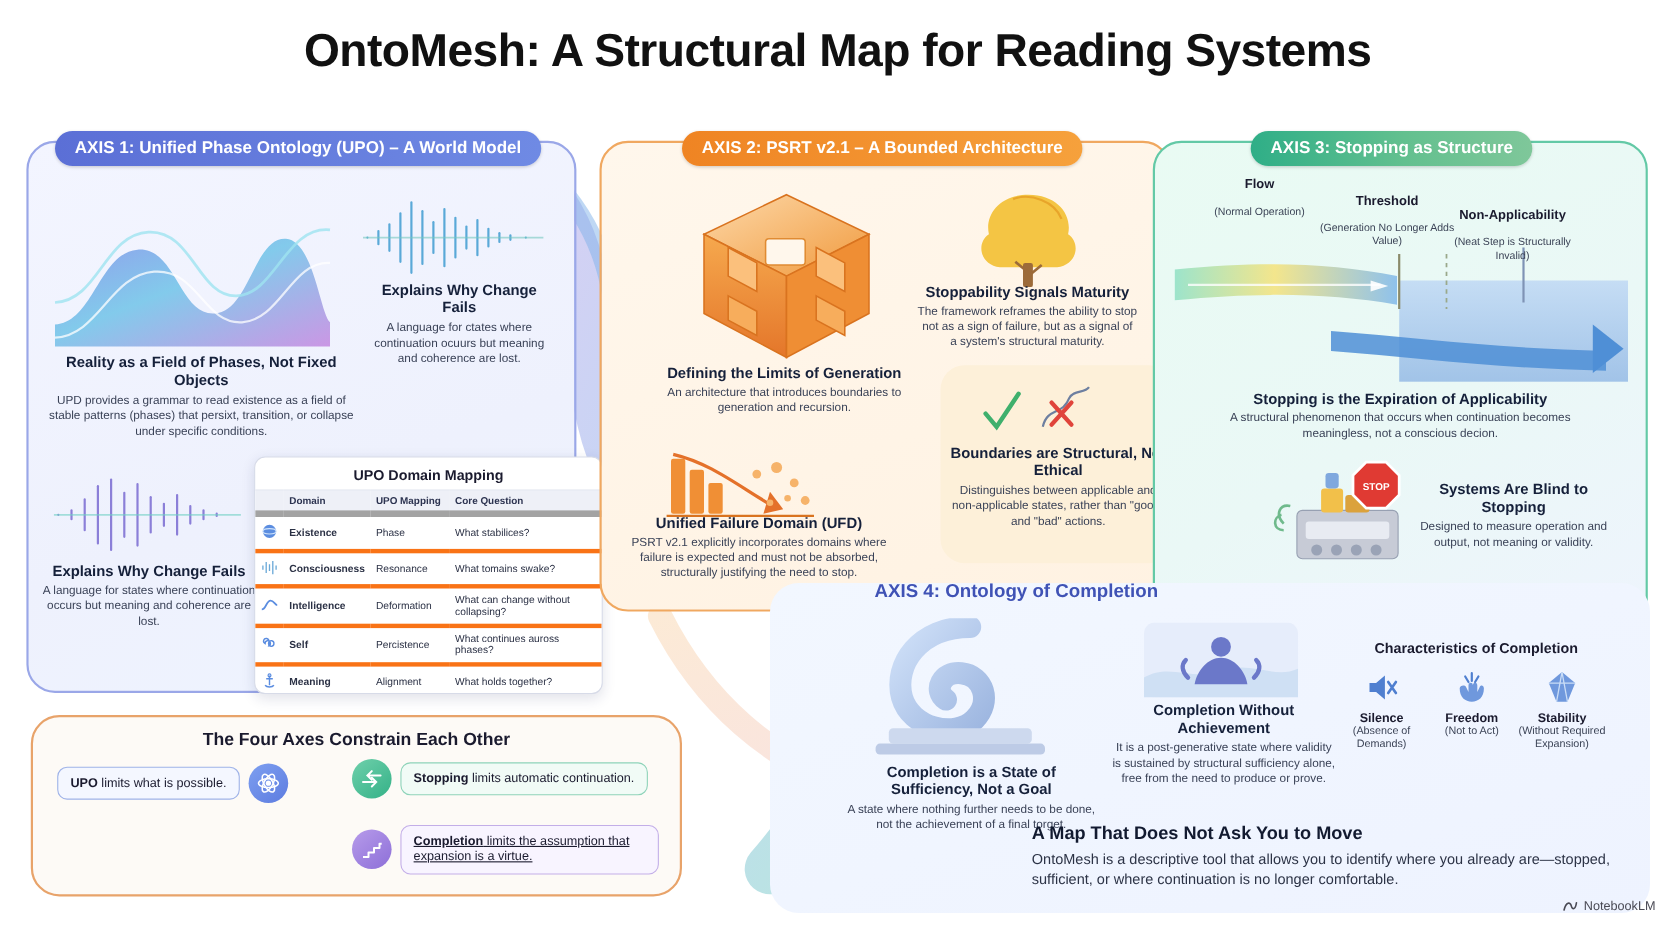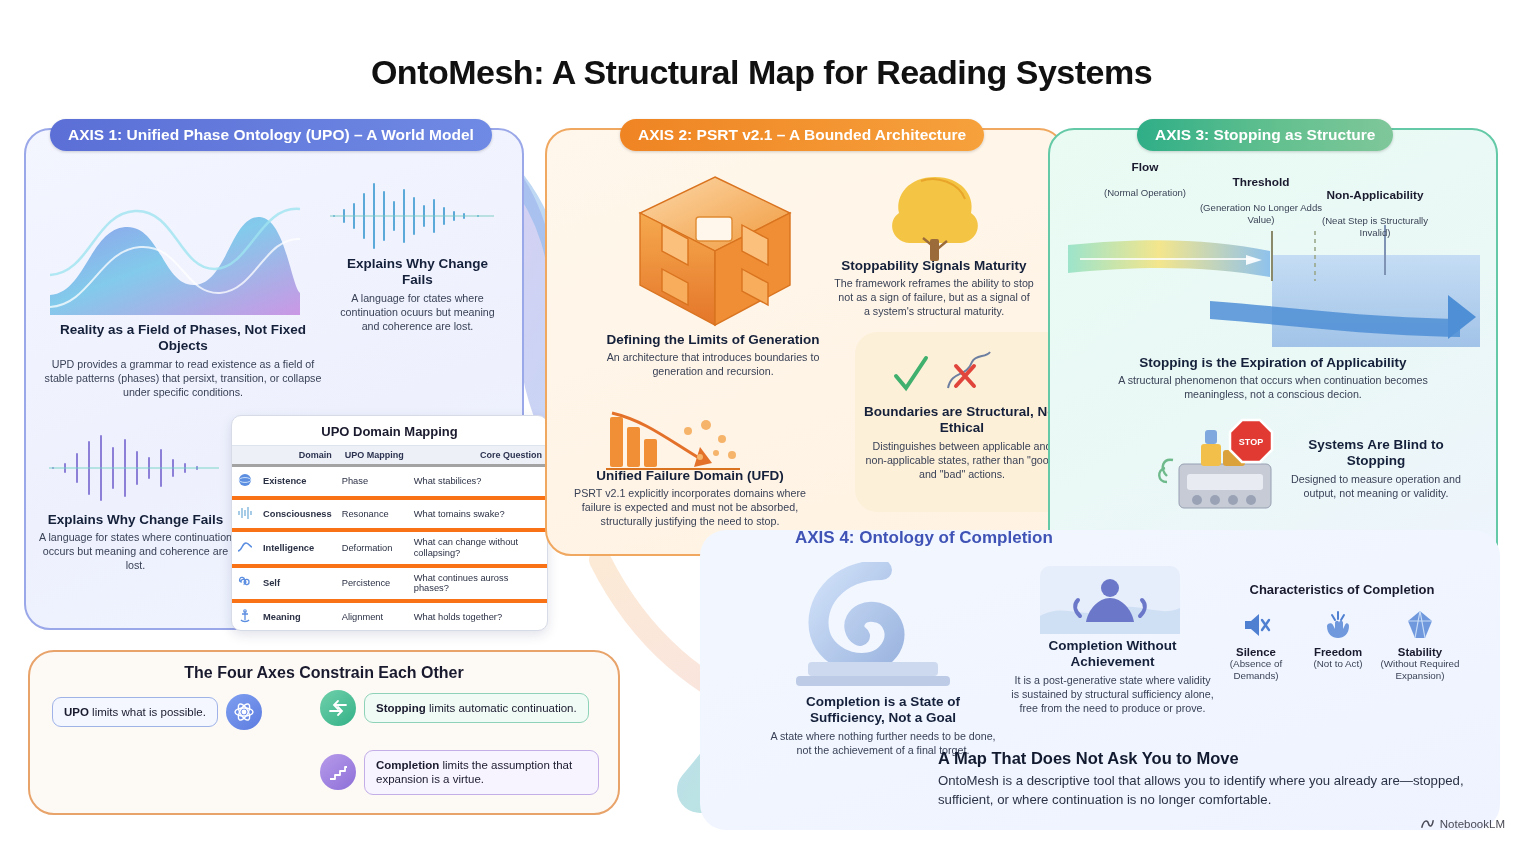--- a/index.html
+++ b/index.html
@@ -11,23 +11,22 @@
     color:#1a1a2e;
     overflow:hidden;
     position:relative;
   }
   #root { position:relative; width:1523px; height:841px; }
 
   
   .title {
     position:absolute; top:22px; left:0; width:100%;
     text-align:center;
-    font-size:34px; font-weight:bold; letter-spacing:-0.5px;
+    font-size:42px; font-weight:bold; letter-spacing:-0.5px;
     color:#111;
-    margin-top:31px;
   }
 
   
   .ribbons { position:absolute; inset:0; pointer-events:none; }
 
   
   .panel { position:absolute; border-radius:26px; }
   .panel-hdr {
     position:absolute; border-radius:16px;
     color:#fff; font-weight:bold; font-size:15.5px;
@@ -73,21 +72,21 @@
   #upo-table {
     position:absolute; left:231px; top:415px; width:317px; height:216px;
     background:#ffffff; border:1px solid #d7dbe8; border-radius:10px;
     box-shadow:0 4px 12px rgba(30,40,90,.13);
     overflow:hidden;
   }
   #upo-table .cap { text-align:center; font-weight:bold; font-size:13px; padding:8px 0 6px; }
   #upo-table table { width:100%; border-collapse:collapse; font-size:9.3px; }
   #upo-table th {
     background:#eef0f7; color:#2c3350; font-size:9px; font-weight:bold;
-    text-align:right; padding:4px 5px; border-top:1px solid #dfe3ee; border-bottom:3px solid #a3a3a3;
+    text-align:left; padding:4px 5px; border-top:1px solid #dfe3ee; border-bottom:6px solid #a3a3a3;
   }
   #upo-table td {
     padding:5px 5px; border-bottom:4px solid #f97316; vertical-align:middle;
     color:#2b3145; line-height:1.15;
   }
   #upo-table td.ic { width:26px; text-align:center; }
   #upo-table td.dom { font-weight:bold; width:74px; }
   #upo-table td.map { width:72px; }
   .tico { display:inline-block; width:16px; height:16px; }
 
@@ -95,21 +94,21 @@
   #axes-box .cap { text-align:center; font-weight:bold; font-size:16px; padding:12px 0 10px; }
   .ax-row { position:absolute; display:flex; align-items:center; gap:8px; }
   .pill {
     border-radius:9px; padding:7px 11px; font-size:11.5px; line-height:1.25;
     border:1px solid; background:#fff; white-space:nowrap;
   }
   .pill b { font-weight:bold; }
   .pill.blue { border-color:#9fb3e8; background:#f4f7ff; }
   .pill.orange { border-color:#f0bb84; background:#fff8ef; }
   .pill.green { border-color:#8ed3b9; background:#f1fbf6; }
-  .pill.purple { border-color:#c3aee8; background:#f8f4ff; }
+  .pill.purple { border-color:#c3aee8; background:#f8f4ff;text-decoration:underline; }
   .badge {
     width:36px; height:36px; border-radius:50%; display:flex;
     align-items:center; justify-content:center; color:#fff; flex:none;
   }
   .badge.b-blue{ background:linear-gradient(140deg,#7e9ff0,#5d7ce0); }
   .badge.b-orange{ background:linear-gradient(140deg,#f7a95c,#ef8423); }
   .badge.b-green{ background:linear-gradient(140deg,#6fd0ab,#34b187); }
   .badge.b-purple{ background:linear-gradient(140deg,#b79bea,#8d6fd8); }
 
   

